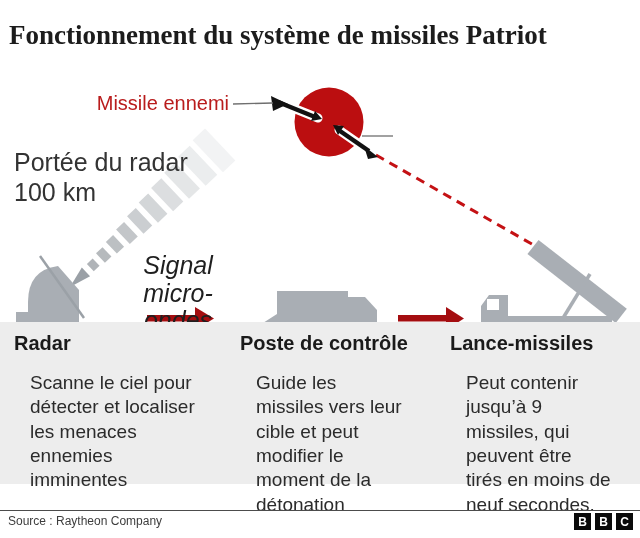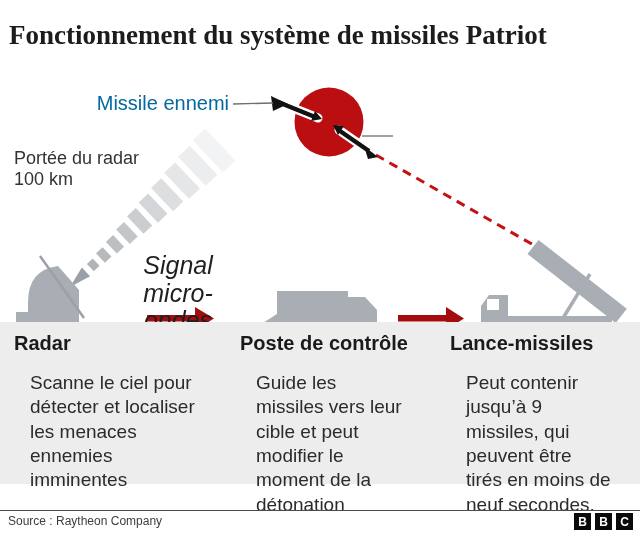--- a/index.html
+++ b/index.html
@@ -2,24 +2,24 @@
 <html><head>
 <meta charset="utf-8">
 <style>
   html,body{margin:0;padding:0;background:#fff;}
   .frame{position:relative;width:640px;height:538px;background:#ffffff;overflow:hidden;
          font-family:"Liberation Sans",sans-serif;color:#222;}
   .title{position:absolute;left:9px;top:2px;width:580px;
          font-family:"Liberation Serif","DejaVu Serif",serif;
          font-weight:700;font-size:27px;line-height:1.18;color:#1c1c1c;}
   .svg-layer{position:absolute;left:0;top:0;}
-  .label{position:absolute;font-size:20px;color:#0369a1;line-height:1.15;}
+  .label{position:absolute;font-size:20px;color:#b91c1c;line-height:1.15;}
   .label-enemy{left:84px;top:92px;width:145px;text-align:right;}
   .label-patriot{left:398px;top:126px;}
-  .label-range{left:14px;top:148px;font-size:18px;line-height:1.18;color:#333;}
+  .label-range{left:14px;top:148px;font-size:25px;line-height:1.18;color:#333;}
   .label-signal{left:113px;top:252px;width:130px;text-align:center;
                 font-style:italic;font-size:25px;line-height:1.1;color:#1f1f1f;}
   .panel{position:absolute;left:0;top:322px;width:640px;height:162px;background:#ededed;}
   .col{position:absolute;top:10px;}
   .col h2{margin:0 0 7px 0;font-size:20px;font-weight:700;color:#1a1a1a;}
   .col p{margin:16px;font-size:19px;line-height:1.28;color:#2b2b2b;}
   .col1{left:14px;width:200px;}
   .col2{left:240px;width:185px;}
   .col3{left:450px;width:178px;}
   .footer-rule{position:absolute;left:0;top:510px;width:640px;height:1px;background:#4c4c4c;}

